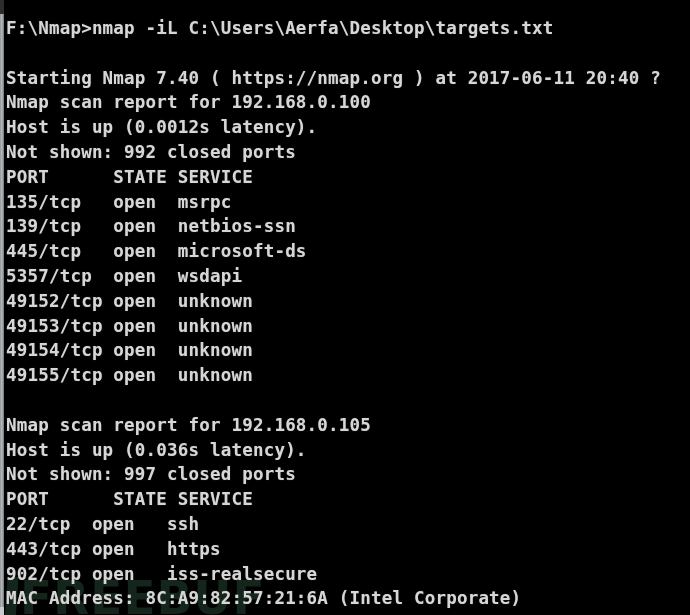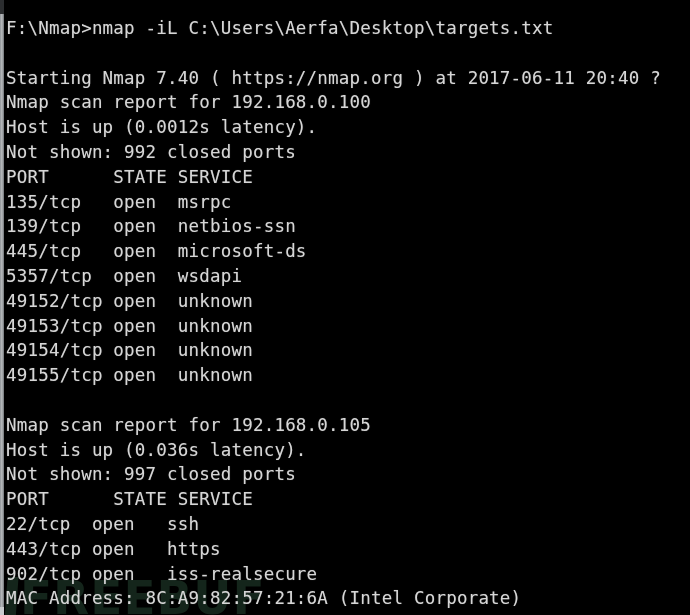--- a/index.html
+++ b/index.html
@@ -81,20 +81,21 @@
     color: #d6d6d6;
     font-size: 17.5px;
     line-height: 24.8px;
     letter-spacing: 0.2px;
     white-space: pre;
     text-shadow: 0 0 1px rgba(230,230,230,0.35);
   }
   #console-output .line {
     height: 24.8px;
     white-space: pre;
+    font-weight: bold;
   }
   #console-output .line.blank {
     color: transparent;
   }
 </style>
 </head>
 <body>
 
 <div id="terminal-window">
 

